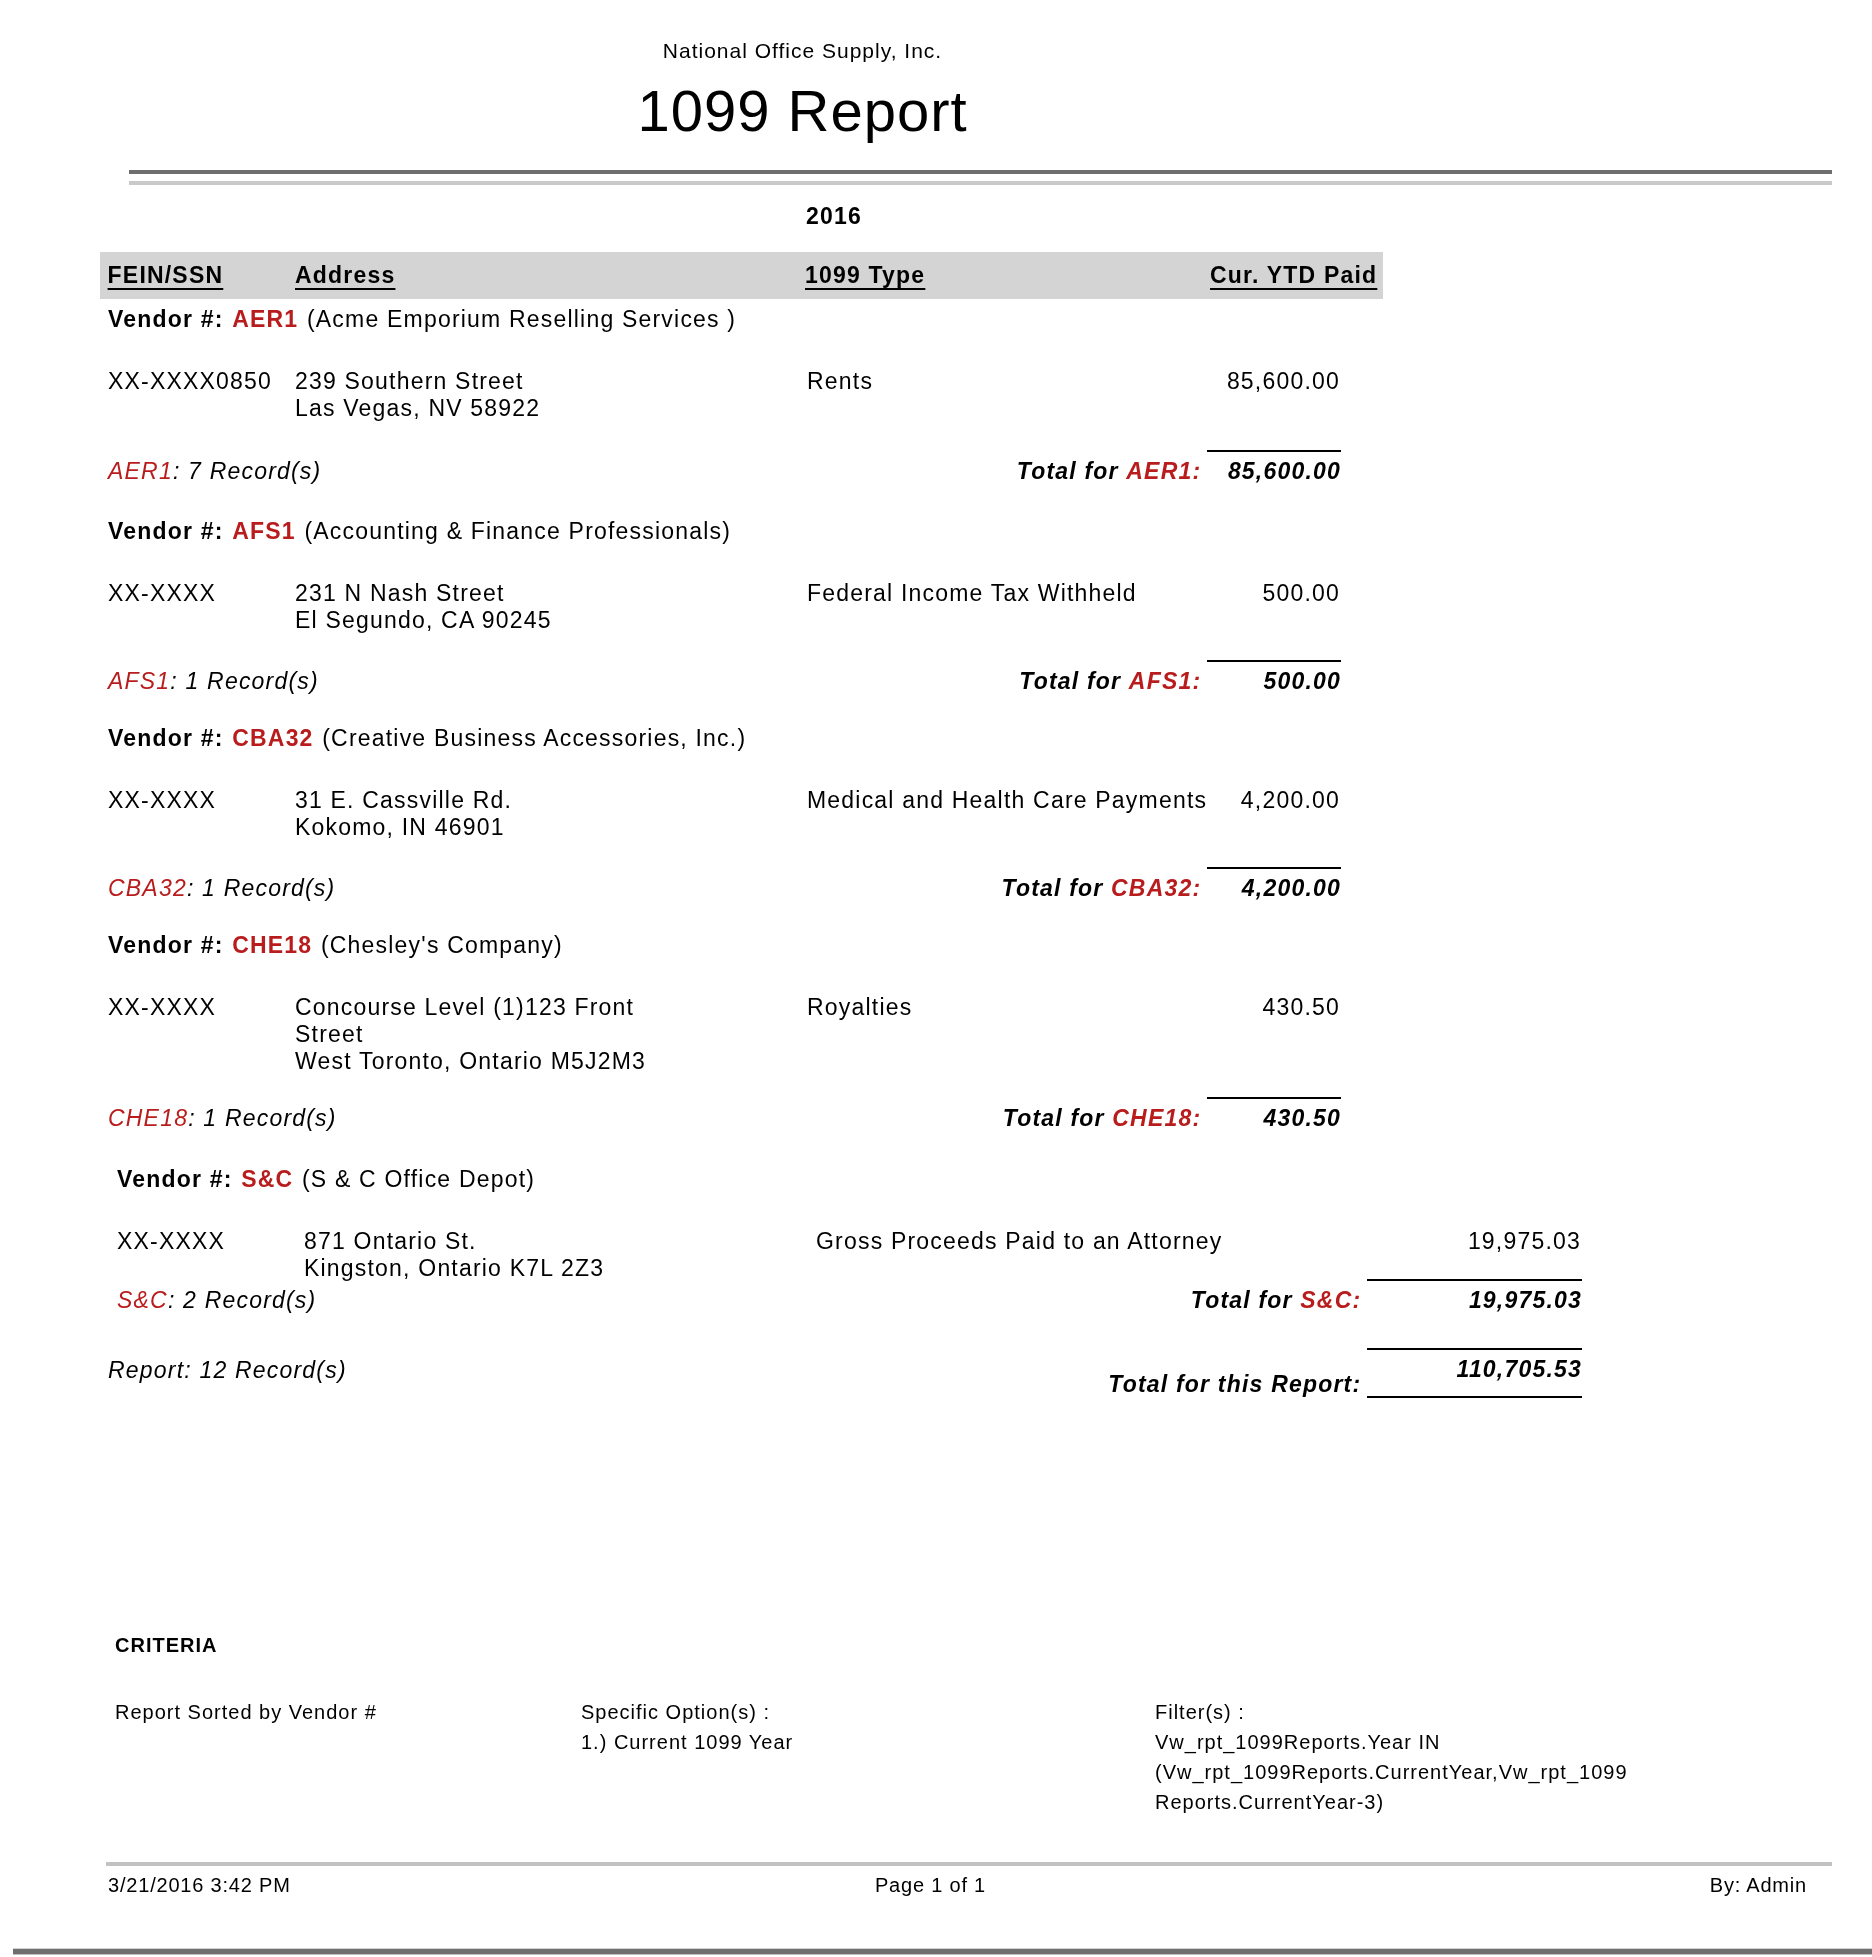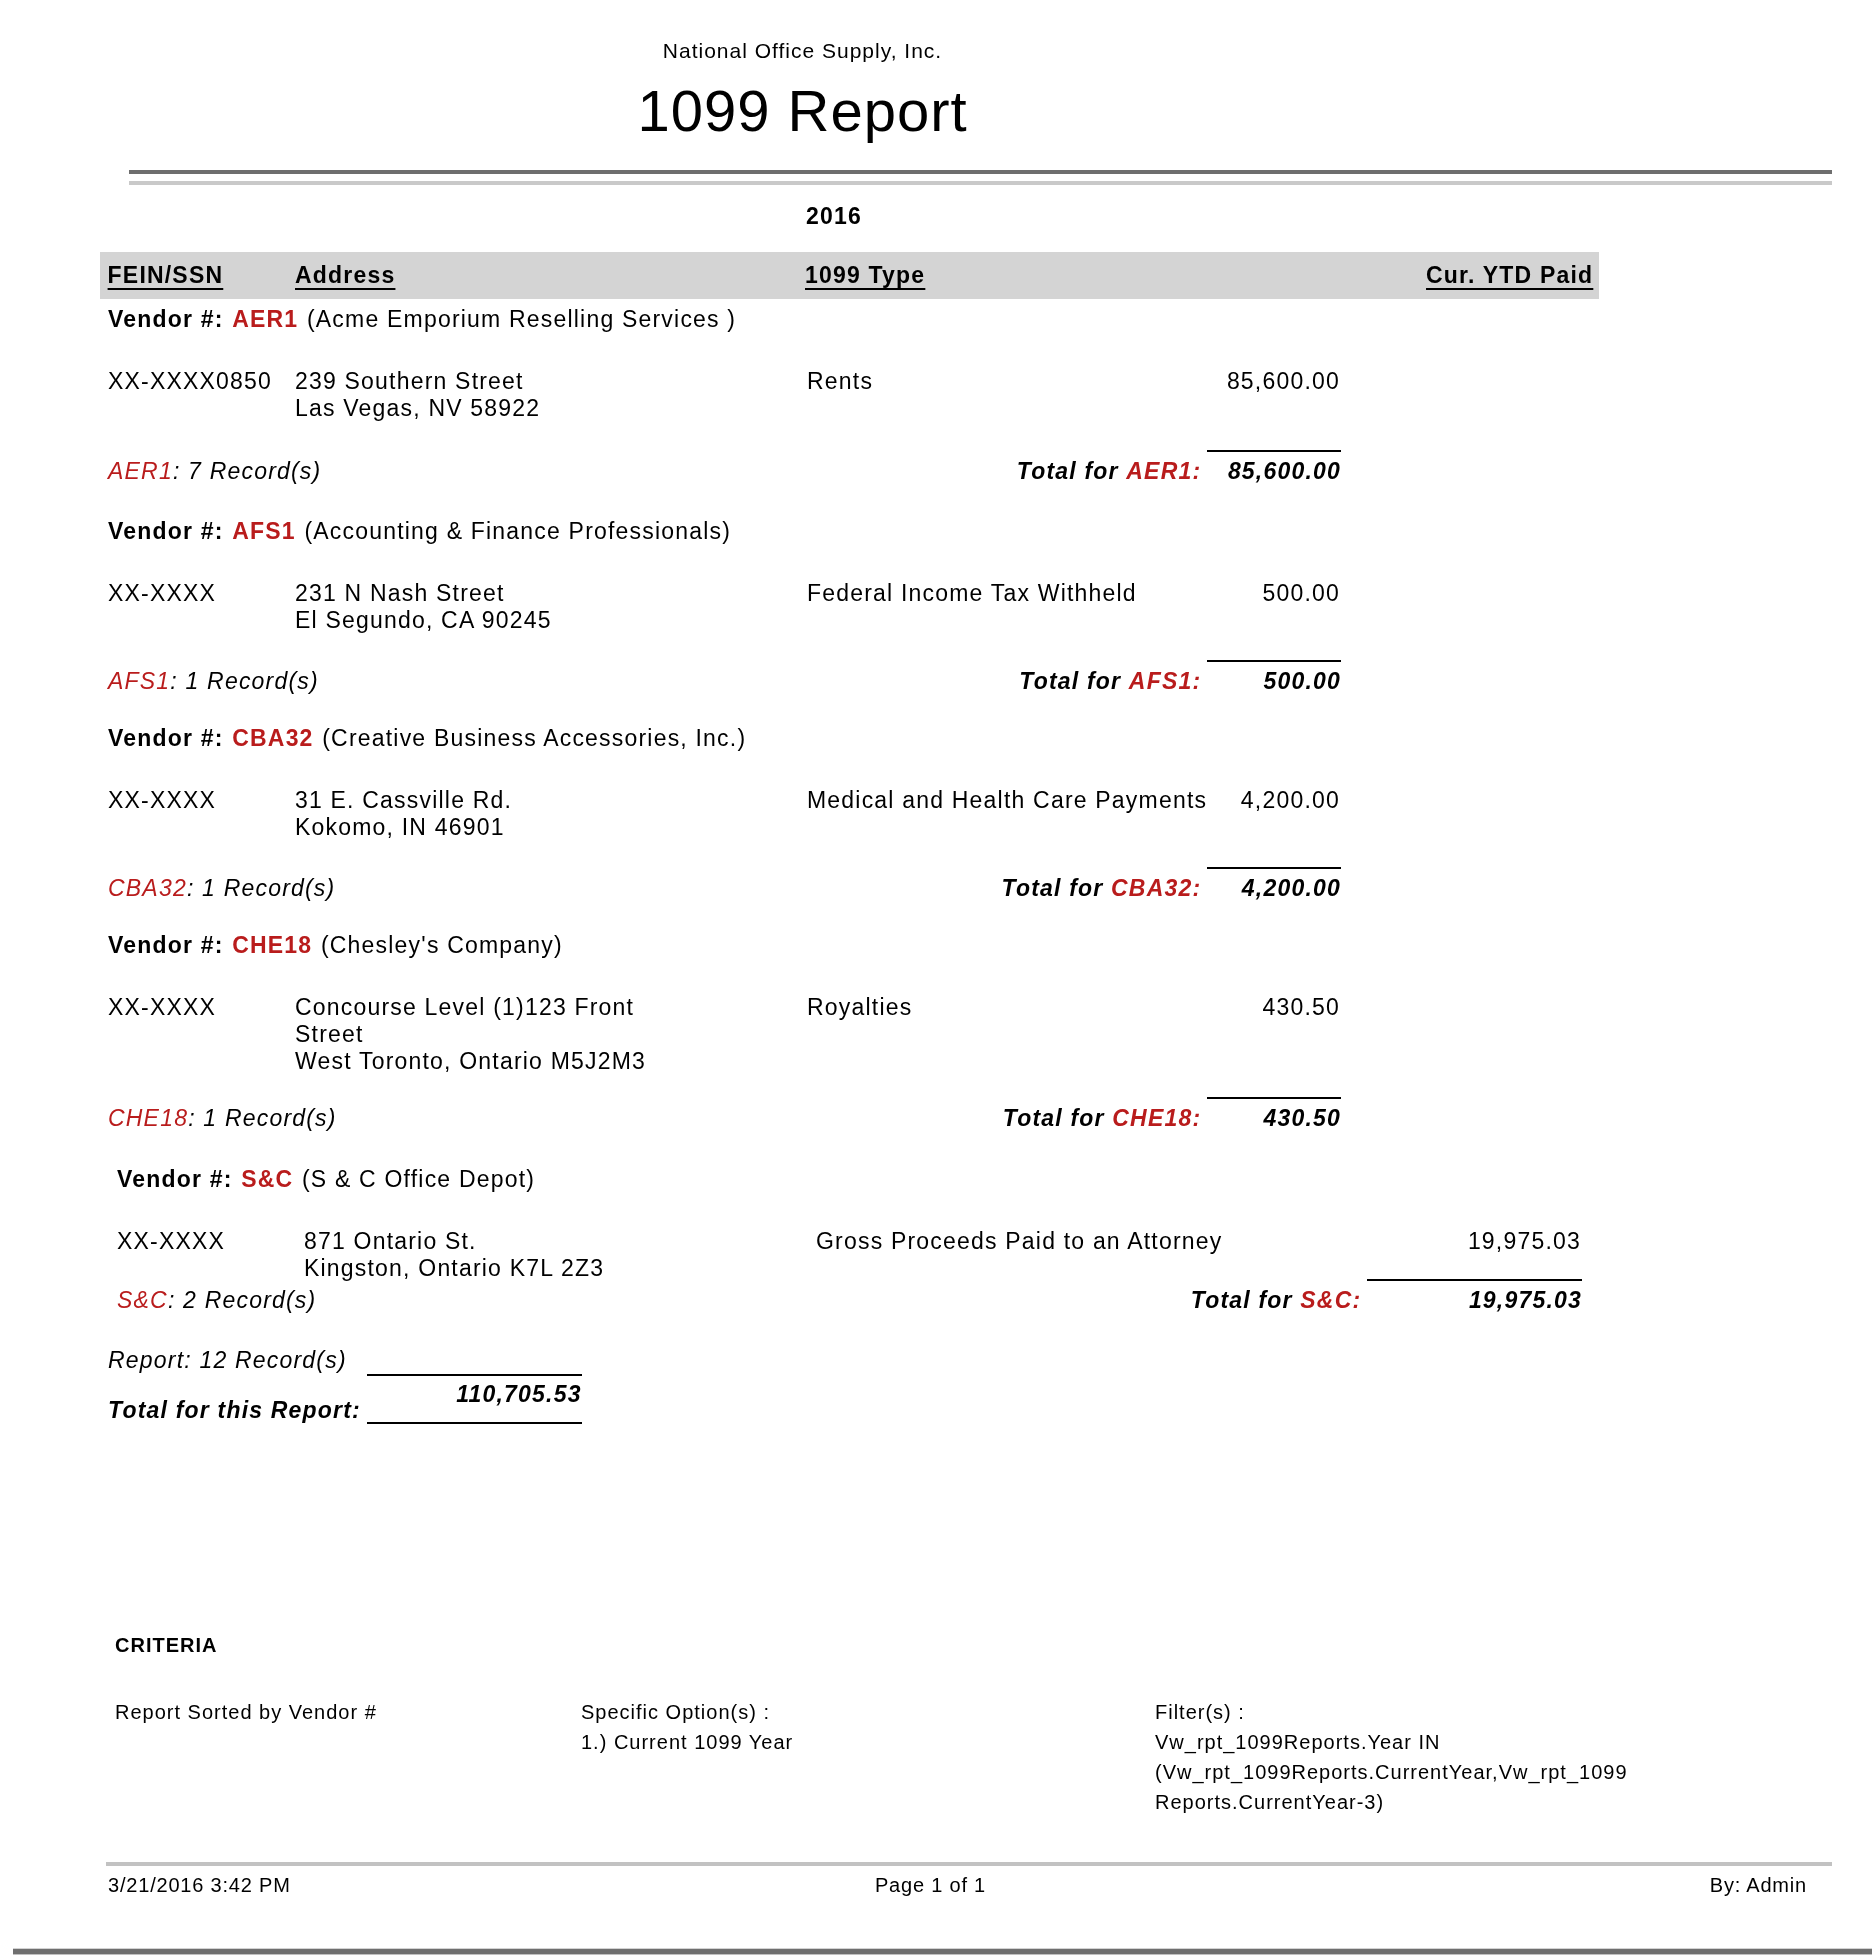--- a/index.html
+++ b/index.html
@@ -8,21 +8,21 @@
     font-family:"Liberation Sans", sans-serif;color:#000;font-size:23px;letter-spacing:1.2px;
   }
   
   .report-header{position:absolute;top:15.3px;left:100px;width:1405px;text-align:center;}
   .company{font-size:21px;letter-spacing:1px;margin-top:24px;}
   .report-title{font-size:58px;letter-spacing:1px;margin-top:13.4px;}
   .rule-dark{position:absolute;left:129px;width:1703px;top:170px;height:3.8px;background:#6e6e6e;}
   .rule-light{position:absolute;left:129px;width:1703px;top:181px;height:3.8px;background:#c9c9c9;}
   .year{position:absolute;left:806px;top:203px;font-weight:bold;}
   
-  .band{position:absolute;left:100px;top:252px;width:1499px;height:47px;background:#d4d4d4;}
+  .band{position:absolute;left:100px;top:252px;width:1283px;height:47px;background:#d4d4d4;}
   .band .h{position:absolute;top:9.6px;font-weight:bold;text-decoration:underline;
            text-decoration-thickness:1.9px;text-underline-offset:4.8px;white-space:nowrap;}
   .h-fein{left:7.6px;} .h-addr{left:195px;} .h-type{left:705px;} .h-paid{right:5.7px;}
   
   .vendor-group{position:absolute;left:0;right:0;}
   .v0{top:306px}.v1{top:518px}.v2{top:725px}.v3{top:932px}.v4{top:1166px}
   .vendor-line{position:absolute;left:108px;top:0;white-space:nowrap;}
   .vendor-line .prefix{font-weight:bold;margin-right:8.6px;}
   .code{color:#b91c1c;}
   .vendor-line .code{font-weight:bold;margin-right:8.6px;}
@@ -40,21 +40,21 @@
   .total-label .code{font-weight:bold;}
   .amount-box{width:134px;margin-left:5.7px;border-top:2.9px solid #000;padding-top:5.7px;
               text-align:right;font-weight:bold;}
   
   .v4 .vendor-line{left:117px;}
   .v4 .detail-row{left:117px;grid-template-columns:187px 512px 449px 316px;}
   .v4 .summary-row{left:117px;width:1465px;}
   .v4 .amount-box{width:215px;}
   
   .report-summary{position:absolute;left:0;right:0;top:1332px;}
-  .report-summary .summary-row{top:6px;width:1474px;flex-direction:column;}
+  .report-summary .summary-row{top:16px;width:1474px;}
   .report-summary .amount-box{width:215px;padding-bottom:13.4px;border-bottom:2.9px solid #000;}
   
   .criteria{position:absolute;left:0;right:0;top:1630px;font-size:20px;letter-spacing:1px;line-height:30px;}
   .criteria-heading{position:absolute;left:115px;top:0;font-weight:bold;}
   .crit-col1{position:absolute;left:115px;top:67px;}
   .crit-col2{position:absolute;left:581px;top:67px;}
   .crit-col3{position:absolute;left:1155px;top:67px;width:535px;}
   
   .footer-rule{position:absolute;left:106px;width:1726px;top:1862px;height:3.8px;background:#c2c2c2;}
   .footer{position:absolute;left:0;right:0;top:1874px;font-size:20px;letter-spacing:0.8px;}

